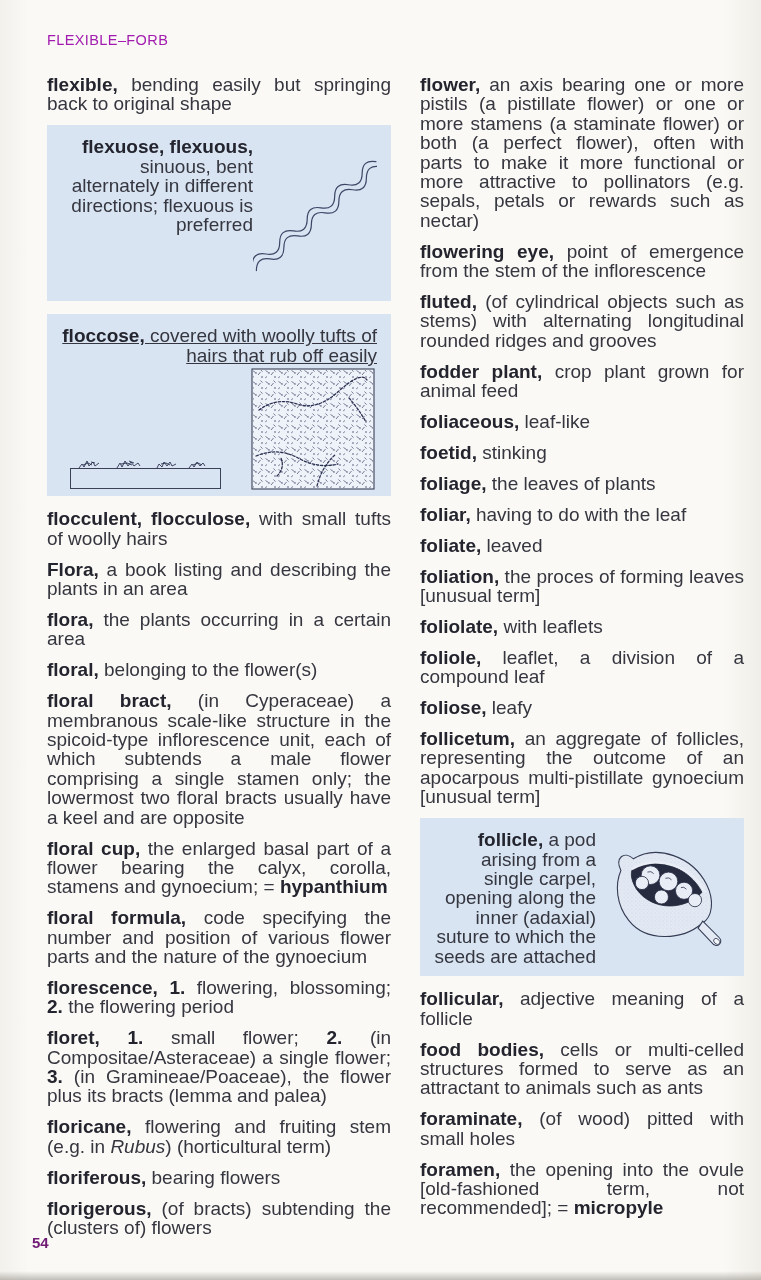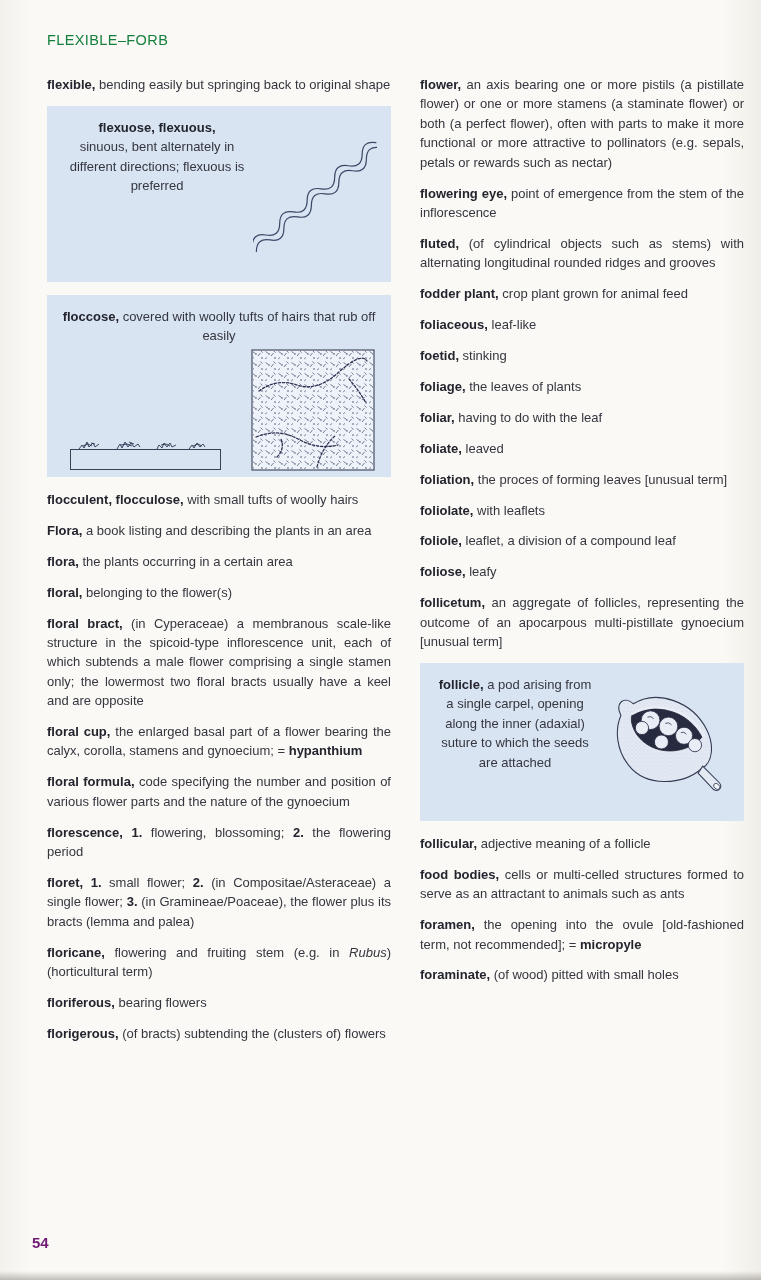--- a/index.html
+++ b/index.html
@@ -4,40 +4,40 @@
 <style>
   html,body{margin:0;padding:0;}
   body{
     width:761px;height:1280px;position:relative;overflow:hidden;
     background:linear-gradient(90deg,#f3f1ec 0%, #faf9f5 4%, #faf9f5 95%, #f0eee8 100%);
     font-family:"Liberation Sans", sans-serif;
     color:#35363f;
   }
   .running-head{
     position:absolute;left:47px;top:32px;
-    font-size:14.5px;letter-spacing:.4px;color:#15803d;
+    font-size:14.5px;letter-spacing:.4px;color:#a21caf;
   }
-  .col{position:absolute;top:75px;font-size:13px;line-height:19.4px;}
+  .col{position:absolute;top:75px;font-size:19px;line-height:19.4px;}
   .col.left{left:47px;width:344px;}
   .col.right{left:420px;width:324px;}
   .entry{margin:0 0 11.5px 0;text-align:justify;}
   .b{font-weight:bold;color:#23242e;}
   .i{font-style:italic;}
   .def-box{
     background:#d8e4f2;
     margin:2px 0 13px 0;
     padding:12px 14px;
     box-sizing:border-box;
-    text-align:center;
+    text-align:right;
   }
   .def-box .box-text{line-height:19.4px;}
   .box-flexuose{display:flex;height:176px;}
   .box-flexuose .box-text{width:192px;flex:0 0 auto;}
   .box-flexuose .ill{margin-left:auto;margin-top:4px;}
-  .box-floccose{height:182px;padding-bottom:2px;}
+  .box-floccose{height:182px;padding-bottom:2px;text-decoration:underline;}
   .box-floccose .ill-row{
     display:flex;align-items:flex-end;justify-content:flex-end;
     gap:24px;margin-top:3px;padding-right:2px;
   }
   .box-follicle{display:flex;height:158px;align-items:flex-start;}
   .box-follicle .box-text{width:162px;flex:0 0 auto;}
   .box-follicle .ill{margin-left:auto;margin-top:0;}
   .page-number{
     position:absolute;left:32px;top:1234px;
     font-size:15px;font-weight:bold;color:#701a75;
@@ -159,18 +159,18 @@
         <path d="M89,52 q5,-2 8,2"></path>
         <path d="M109,64 q4,-2 7,2"></path>
       </g>
       <path d="M137,107 L158,128 C163,133 158,141 151,137 L131,116 Z" fill="#e4eaf4" stroke="#333a52" stroke-width="1.3"></path>
       <ellipse cx="155" cy="133" rx="4.5" ry="3.2" fill="#f2f5fa" stroke="#333a52" stroke-width="1" transform="rotate(42 155 133)"></ellipse>
     </g>
   </svg>
       </div>
       <p class="entry"><span class="b">follicular, </span><span>adjective meaning of a follicle</span></p>
       <p class="entry"><span class="b">food bodies, </span><span>cells or multi-celled structures formed to serve as an attractant to animals such as ants</span></p>
+      <p class="entry"><span class="b">foraminate, </span><span>(of wood) pitted with small holes</span></p>
       <p class="entry"><span class="b">foramen, </span><span>the opening into the ovule [old-fashioned term, not recommended]; = </span><span class="b">micropyle</span></p>
-      <p class="entry"><span class="b">foraminate, </span><span>(of wood) pitted with small holes</span></p>
     </div>
   <div class="page-number">54</div>
   <div class="bottom-edge"></div>
 </div>
 
 </body></html>

